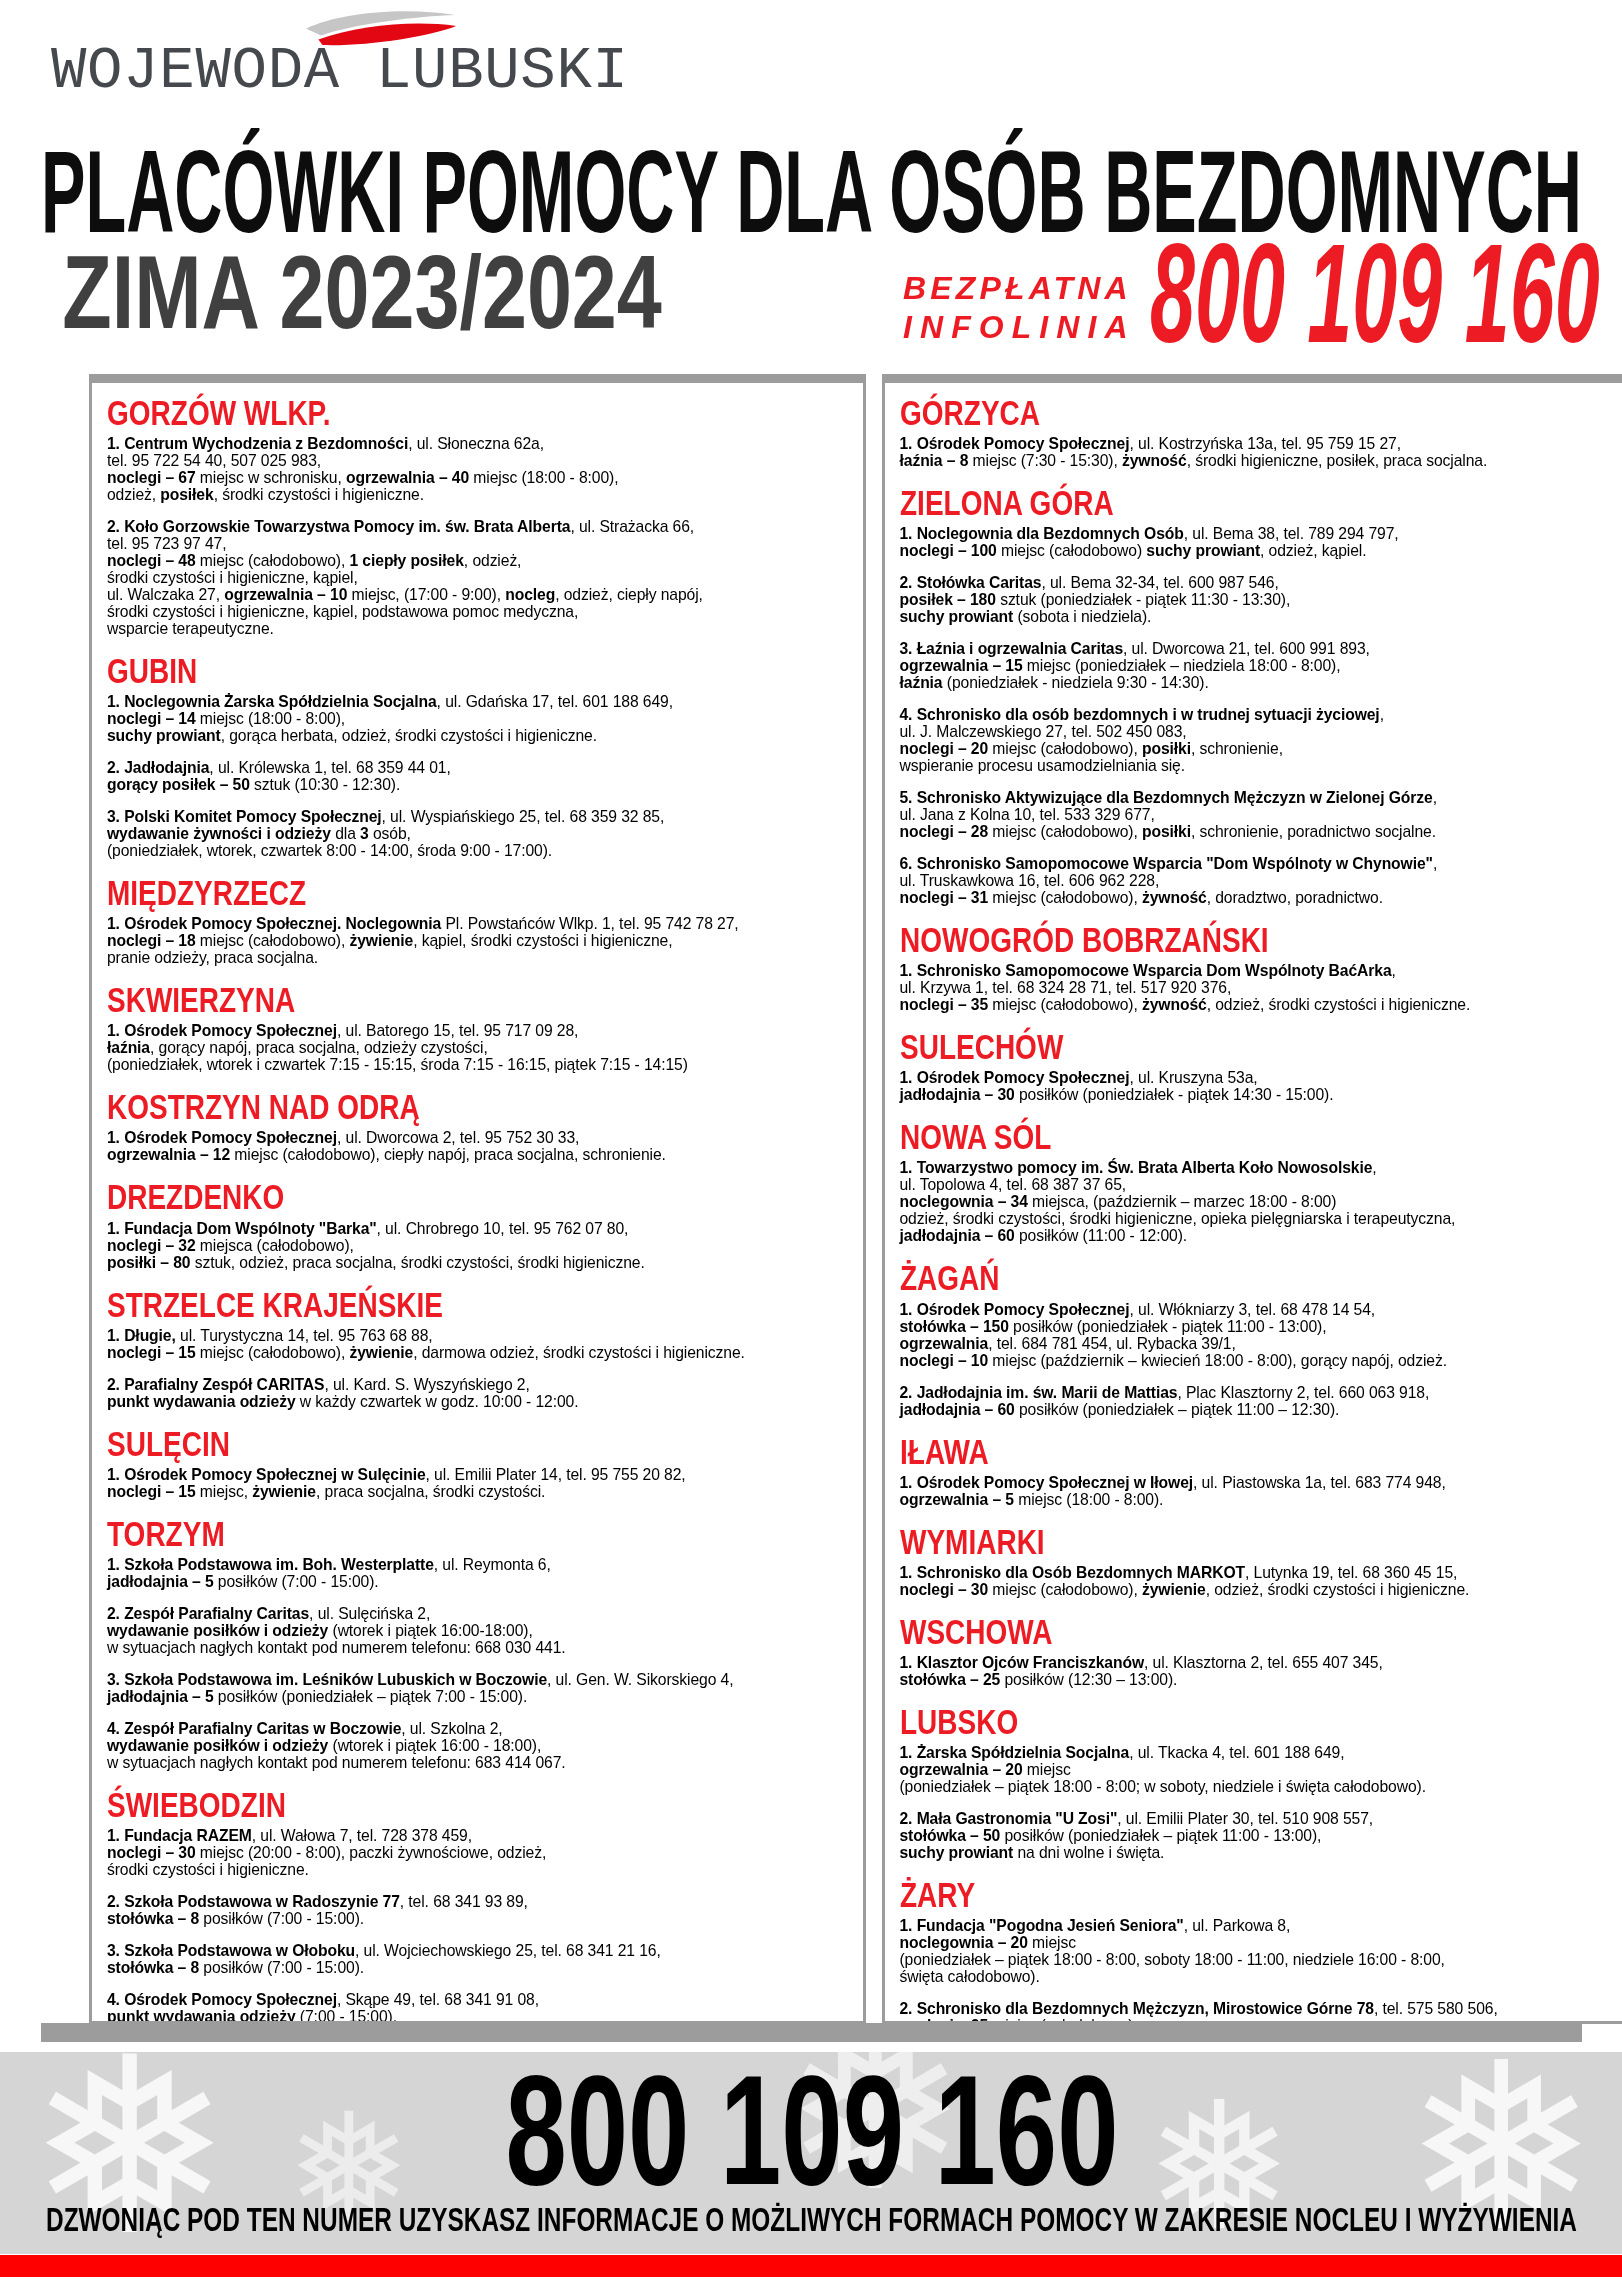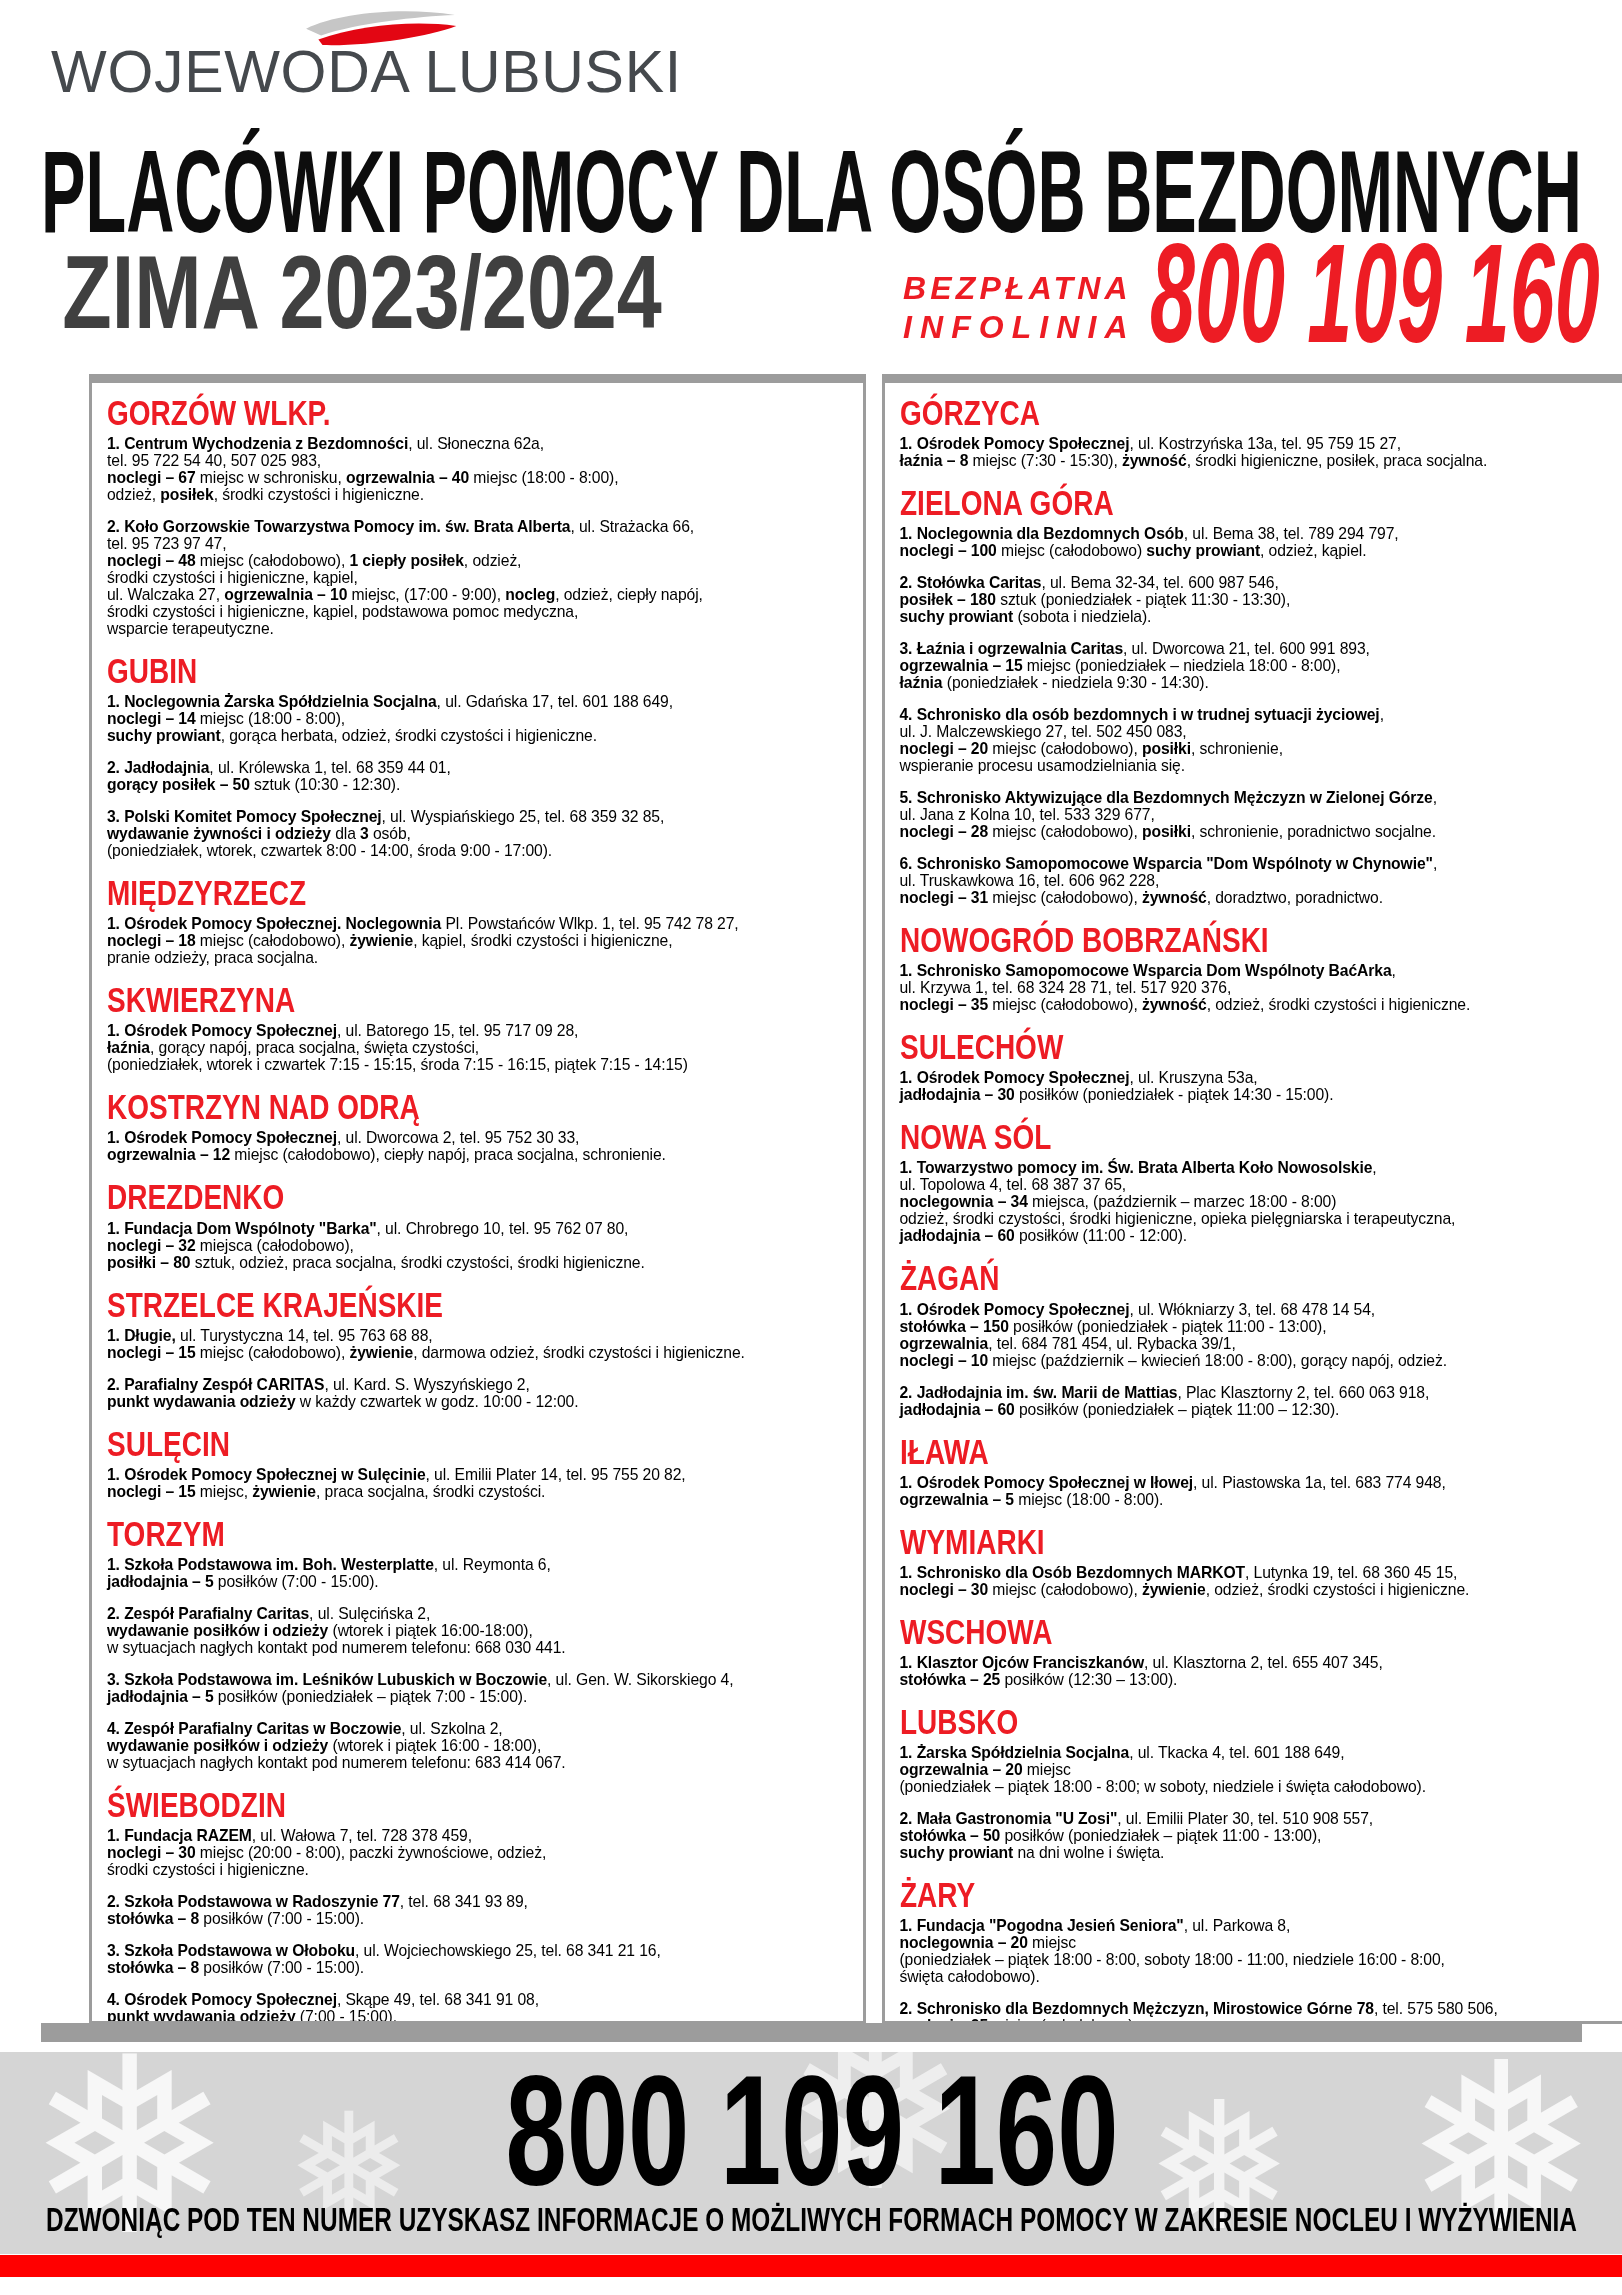--- a/index.html
+++ b/index.html
@@ -1,20 +1,20 @@
 <!DOCTYPE html>
 <html lang="pl" style="font-size:11px"><head>
 <meta charset="utf-8">
 <style>
   html,body{margin:0;padding:0;background:#fff;}
   #page{position:relative;width:1623px;height:2295px;background:#fff;overflow:hidden;
         font-family:"Liberation Sans",sans-serif;color:#111;}
   
   .logo-row{position:absolute;left:51px;top:31px;height:82px;}
-  .logo-text{font-family:Liberation Sans, sans-serif;font-size:59px;letter-spacing:0.7px;
+  .logo-text{font-family:Liberation Mono, monospace;font-size:59px;letter-spacing:0.7px;
              color:#45494d;line-height:82px;white-space:nowrap;}
   .swoosh{position:absolute;left:251px;top:-23px;width:157px;height:44px;}
   .title-wrap{position:absolute;left:41px;top:108px;width:1541px;height:140px;}
   .subhead{position:absolute;left:41px;top:240px;width:1541px;height:119px;margin-left:21px;}
   .season-svg{position:absolute;left:0;bottom:12.3px;}
   .infoline{position:absolute;right:0;bottom:5.5px;display:flex;align-items:flex-end;font-style:italic;}
   .infoline-labels{margin-right:19px;margin-bottom:9.5px;}
   svg text{font-family:"Liberation Sans",sans-serif;}
   
   .content{position:absolute;left:41px;top:374px;width:1569px;height:1650px;
@@ -66,21 +66,21 @@
         <text x="0" y="152" font-size="208" font-weight="bold" fill="#ed1c24" textLength="660" lengthAdjust="spacingAndGlyphs">800 109 160</text>
       </svg>
     </div>
   </div>
 
   <div class="content">
     <div class="col">
         <section><h2 class="city">GORZÓW WLKP.</h2><p class="entry"><b>1. Centrum Wychodzenia z Bezdomności</b><span>, ul. Słoneczna 62a,</span><br><span>tel. 95 722 54 40, 507 025 983,</span><br><b>noclegi – 67</b><span> miejsc w schronisku, </span><b>ogrzewalnia – 40</b><span> miejsc (18:00 - 8:00),</span><br><span>odzież, </span><b>posiłek</b><span>, środki czystości i higieniczne.</span></p><p class="entry"><b>2. Koło Gorzowskie Towarzystwa Pomocy im. św. Brata Alberta</b><span>, ul. Strażacka 66,</span><br><span>tel. 95 723 97 47,</span><br><b>noclegi – 48</b><span> miejsc (całodobowo), </span><b>1 ciepły posiłek</b><span>, odzież,</span><br><span>środki czystości i higieniczne, kąpiel,</span><br><span>ul. Walczaka 27, </span><b>ogrzewalnia – 10</b><span> miejsc, (17:00 - 9:00), </span><b>nocleg</b><span>, odzież, ciepły napój,</span><br><span>środki czystości i higieniczne, kąpiel, podstawowa pomoc medyczna,</span><br><span>wsparcie terapeutyczne.</span></p></section>
         <section><h2 class="city">GUBIN</h2><p class="entry"><b>1. Noclegownia Żarska Spółdzielnia Socjalna</b><span>, ul. Gdańska 17, tel. 601 188 649,</span><br><b>noclegi – 14</b><span> miejsc (18:00 - 8:00),</span><br><b>suchy prowiant</b><span>, gorąca herbata, odzież, środki czystości i higieniczne.</span></p><p class="entry"><b>2. Jadłodajnia</b><span>, ul. Królewska 1, tel. 68 359 44 01,</span><br><b>gorący posiłek – 50</b><span> sztuk (10:30 - 12:30).</span></p><p class="entry"><b>3. Polski Komitet Pomocy Społecznej</b><span>, ul. Wyspiańskiego 25, tel. 68 359 32 85,</span><br><b>wydawanie żywności i odzieży</b><span> dla </span><b>3</b><span> osób,</span><br><span>(poniedziałek, wtorek, czwartek 8:00 - 14:00, środa 9:00 - 17:00).</span></p></section>
         <section><h2 class="city">MIĘDZYRZECZ</h2><p class="entry"><b>1. Ośrodek Pomocy Społecznej. Noclegownia</b><span> Pl. Powstańców Wlkp. 1, tel. 95 742 78 27,</span><br><b>noclegi – 18</b><span> miejsc (całodobowo), </span><b>żywienie</b><span>, kąpiel, środki czystości i higieniczne,</span><br><span>pranie odzieży, praca socjalna.</span></p></section>
-        <section><h2 class="city">SKWIERZYNA</h2><p class="entry"><b>1. Ośrodek Pomocy Społecznej</b><span>, ul. Batorego 15, tel. 95 717 09 28,</span><br><b>łaźnia</b><span>, gorący napój, praca socjalna, święta czystości,</span><br><span>(poniedziałek, wtorek i czwartek 7:15 - 15:15, środa 7:15 - 16:15, piątek 7:15 - 14:15)</span></p></section>
+        <section><h2 class="city">SKWIERZYNA</h2><p class="entry"><b>1. Ośrodek Pomocy Społecznej</b><span>, ul. Batorego 15, tel. 95 717 09 28,</span><br><b>łaźnia</b><span>, gorący napój, praca socjalna, odzieży czystości,</span><br><span>(poniedziałek, wtorek i czwartek 7:15 - 15:15, środa 7:15 - 16:15, piątek 7:15 - 14:15)</span></p></section>
         <section><h2 class="city">KOSTRZYN NAD ODRĄ</h2><p class="entry"><b>1. Ośrodek Pomocy Społecznej</b><span>, ul. Dworcowa 2, tel. 95 752 30 33,</span><br><b>ogrzewalnia – 12</b><span> miejsc (całodobowo), ciepły napój, praca socjalna, schronienie.</span></p></section>
         <section><h2 class="city">DREZDENKO</h2><p class="entry"><b>1. Fundacja Dom Wspólnoty "Barka"</b><span>, ul. Chrobrego 10, tel. 95 762 07 80,</span><br><b>noclegi – 32</b><span> miejsca (całodobowo),</span><br><b>posiłki – 80</b><span> sztuk, odzież, praca socjalna, środki czystości, środki higieniczne.</span></p></section>
         <section><h2 class="city">STRZELCE KRAJEŃSKIE</h2><p class="entry"><b>1. Długie,</b><span> ul. Turystyczna 14, tel. 95 763 68 88,</span><br><b>noclegi – 15</b><span> miejsc (całodobowo), </span><b>żywienie</b><span>, darmowa odzież, środki czystości i higieniczne.</span></p><p class="entry"><b>2. Parafialny Zespół CARITAS</b><span>, ul. Kard. S. Wyszyńskiego 2,</span><br><b>punkt wydawania odzieży</b><span> w każdy czwartek w godz. 10:00 - 12:00.</span></p></section>
         <section><h2 class="city">SULĘCIN</h2><p class="entry"><b>1. Ośrodek Pomocy Społecznej w Sulęcinie</b><span>, ul. Emilii Plater 14, tel. 95 755 20 82,</span><br><b>noclegi – 15</b><span> miejsc, </span><b>żywienie</b><span>, praca socjalna, środki czystości.</span></p></section>
         <section><h2 class="city">TORZYM</h2><p class="entry"><b>1. Szkoła Podstawowa im. Boh. Westerplatte</b><span>,  ul. Reymonta 6,</span><br><b>jadłodajnia – 5</b><span> posiłków (7:00 - 15:00).</span></p><p class="entry"><b>2. Zespół Parafialny Caritas</b><span>, ul. Sulęcińska 2,</span><br><b>wydawanie posiłków i odzieży</b><span> (wtorek i piątek 16:00-18:00),</span><br><span>w sytuacjach nagłych kontakt pod numerem telefonu: 668 030 441.</span></p><p class="entry"><b>3. Szkoła Podstawowa im. Leśników Lubuskich w Boczowie</b><span>, ul. Gen. W. Sikorskiego 4,</span><br><span> </span><b>jadłodajnia – 5</b><span> posiłków (poniedziałek – piątek 7:00 - 15:00).</span></p><p class="entry"><b>4. Zespół Parafialny Caritas w Boczowie</b><span>, ul. Szkolna 2,</span><br><b>wydawanie posiłków i odzieży</b><span> (wtorek i piątek 16:00 - 18:00),</span><br><span>w sytuacjach nagłych kontakt pod numerem telefonu: 683 414 067.</span></p></section>
         <section><h2 class="city">ŚWIEBODZIN</h2><p class="entry"><b>1. Fundacja RAZEM</b><span>, ul. Wałowa 7, tel. 728 378 459,</span><br><b>noclegi – 30</b><span> miejsc (20:00 - 8:00), paczki żywnościowe, odzież,</span><br><span>środki czystości i higieniczne.</span></p><p class="entry"><b>2. Szkoła Podstawowa w Radoszynie 77</b><span>, tel. 68 341 93 89,</span><br><b>stołówka – 8</b><span> posiłków (7:00 - 15:00).</span></p><p class="entry"><b>3. Szkoła Podstawowa w Ołoboku</b><span>, ul. Wojciechowskiego 25, tel. 68 341 21 16,</span><br><b>stołówka – 8</b><span> posiłków (7:00 - 15:00).</span></p><p class="entry"><b>4. Ośrodek Pomocy Społecznej</b><span>, Skąpe 49, tel. 68 341 91 08,</span><br><b>punkt wydawania odzieży</b><span> (7:00 - 15:00).</span></p></section>
       </div>
     <div class="col">
         <section><h2 class="city">GÓRZYCA</h2><p class="entry"><b>1. Ośrodek Pomocy Społecznej</b><span>, ul. Kostrzyńska 13a, tel. 95 759 15 27,</span><br><b>łaźnia – 8</b><span> miejsc (7:30 - 15:30), </span><b>żywność</b><span>, środki higieniczne, posiłek, praca socjalna.</span></p></section>
         <section><h2 class="city">ZIELONA GÓRA</h2><p class="entry"><b>1. Noclegownia dla Bezdomnych Osób</b><span>, ul. Bema 38, tel. 789 294 797,</span><br><b>noclegi – 100</b><span> miejsc (całodobowo) </span><b>suchy prowiant</b><span>, odzież, kąpiel.</span></p><p class="entry"><b>2. Stołówka Caritas</b><span>, ul. Bema 32-34, tel. 600 987 546,</span><br><b>posiłek – 180</b><span> sztuk (poniedziałek - piątek 11:30 - 13:30),</span><br><b>suchy prowiant</b><span> (sobota i niedziela).</span></p><p class="entry"><b>3. Łaźnia i ogrzewalnia Caritas</b><span>, ul. Dworcowa 21, tel. 600 991 893,</span><br><b>ogrzewalnia – 15</b><span> miejsc (poniedziałek – niedziela 18:00 - 8:00),</span><br><b>łaźnia</b><span> (poniedziałek - niedziela 9:30 - 14:30).</span></p><p class="entry"><b>4. Schronisko dla osób bezdomnych i w trudnej sytuacji życiowej</b><span>,</span><br><span>ul. J. Malczewskiego 27, tel. 502 450 083,</span><br><b>noclegi – 20</b><span> miejsc (całodobowo), </span><b>posiłki</b><span>, schronienie,</span><br><span>wspieranie procesu usamodzielniania się.</span></p><p class="entry"><b>5. Schronisko Aktywizujące dla Bezdomnych Mężczyzn w Zielonej Górze</b><span>,</span><br><span>ul. Jana z Kolna 10, tel. 533 329 677,</span><br><b>noclegi – 28</b><span> miejsc (całodobowo), </span><b>posiłki</b><span>, schronienie, poradnictwo socjalne.</span></p><p class="entry"><b>6. Schronisko Samopomocowe Wsparcia "Dom Wspólnoty w Chynowie"</b><span>,</span><br><span>ul. Truskawkowa 16, tel. 606 962 228,</span><br><b>noclegi – 31</b><span> miejsc (całodobowo), </span><b>żywność</b><span>, doradztwo, poradnictwo.</span></p></section>

